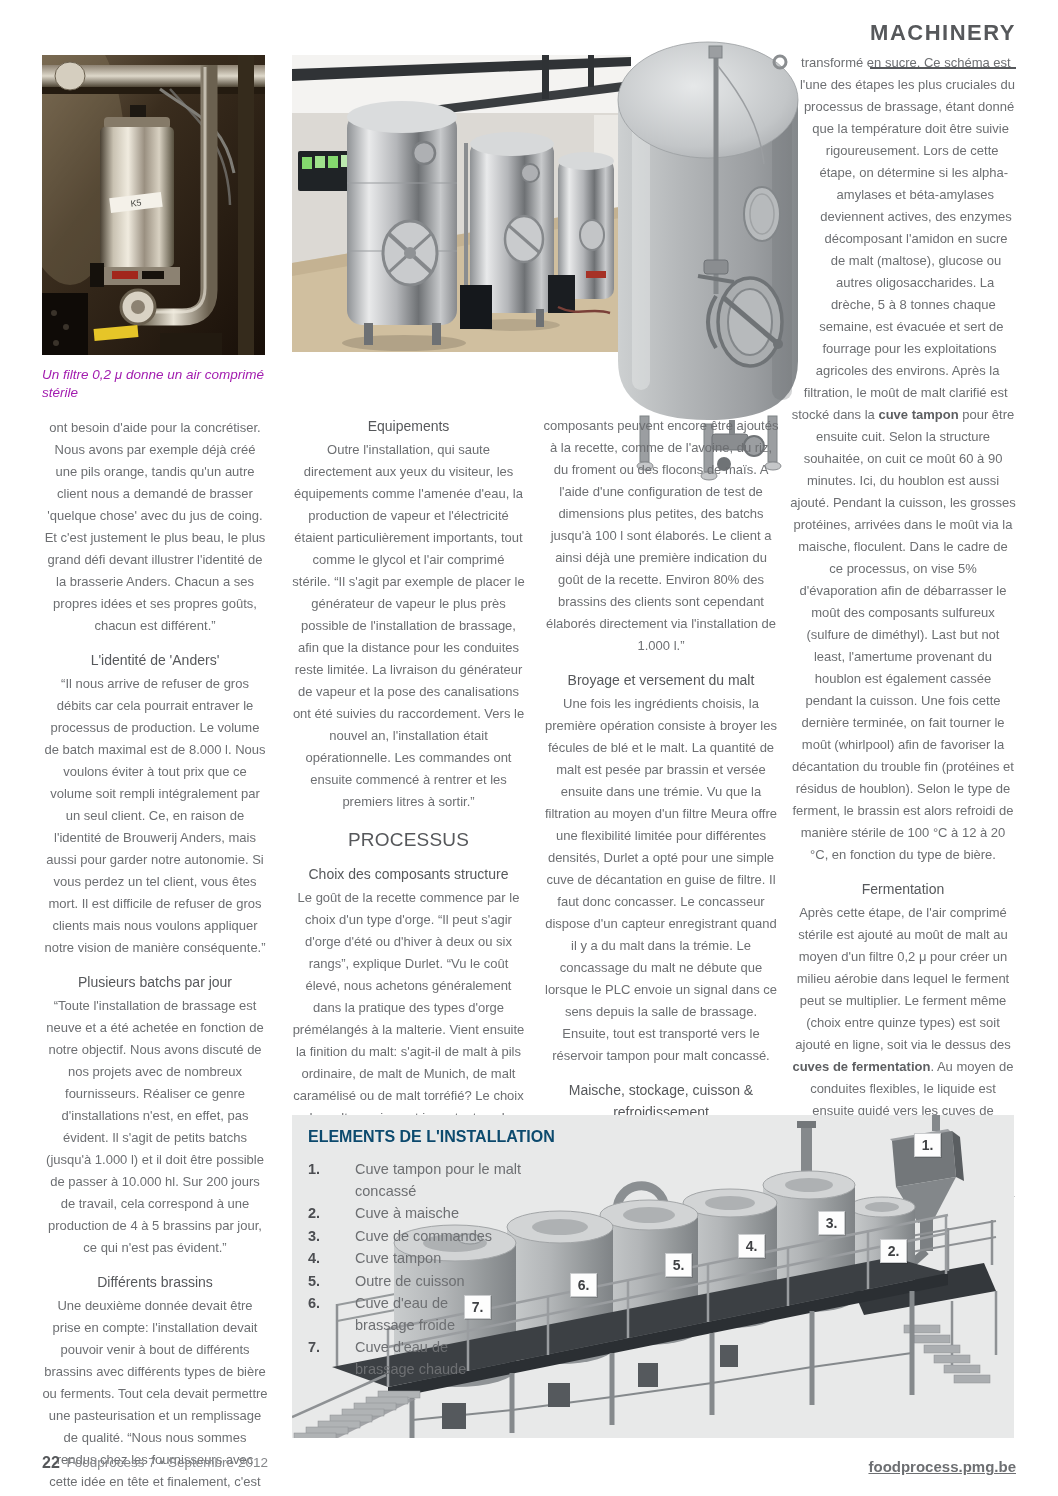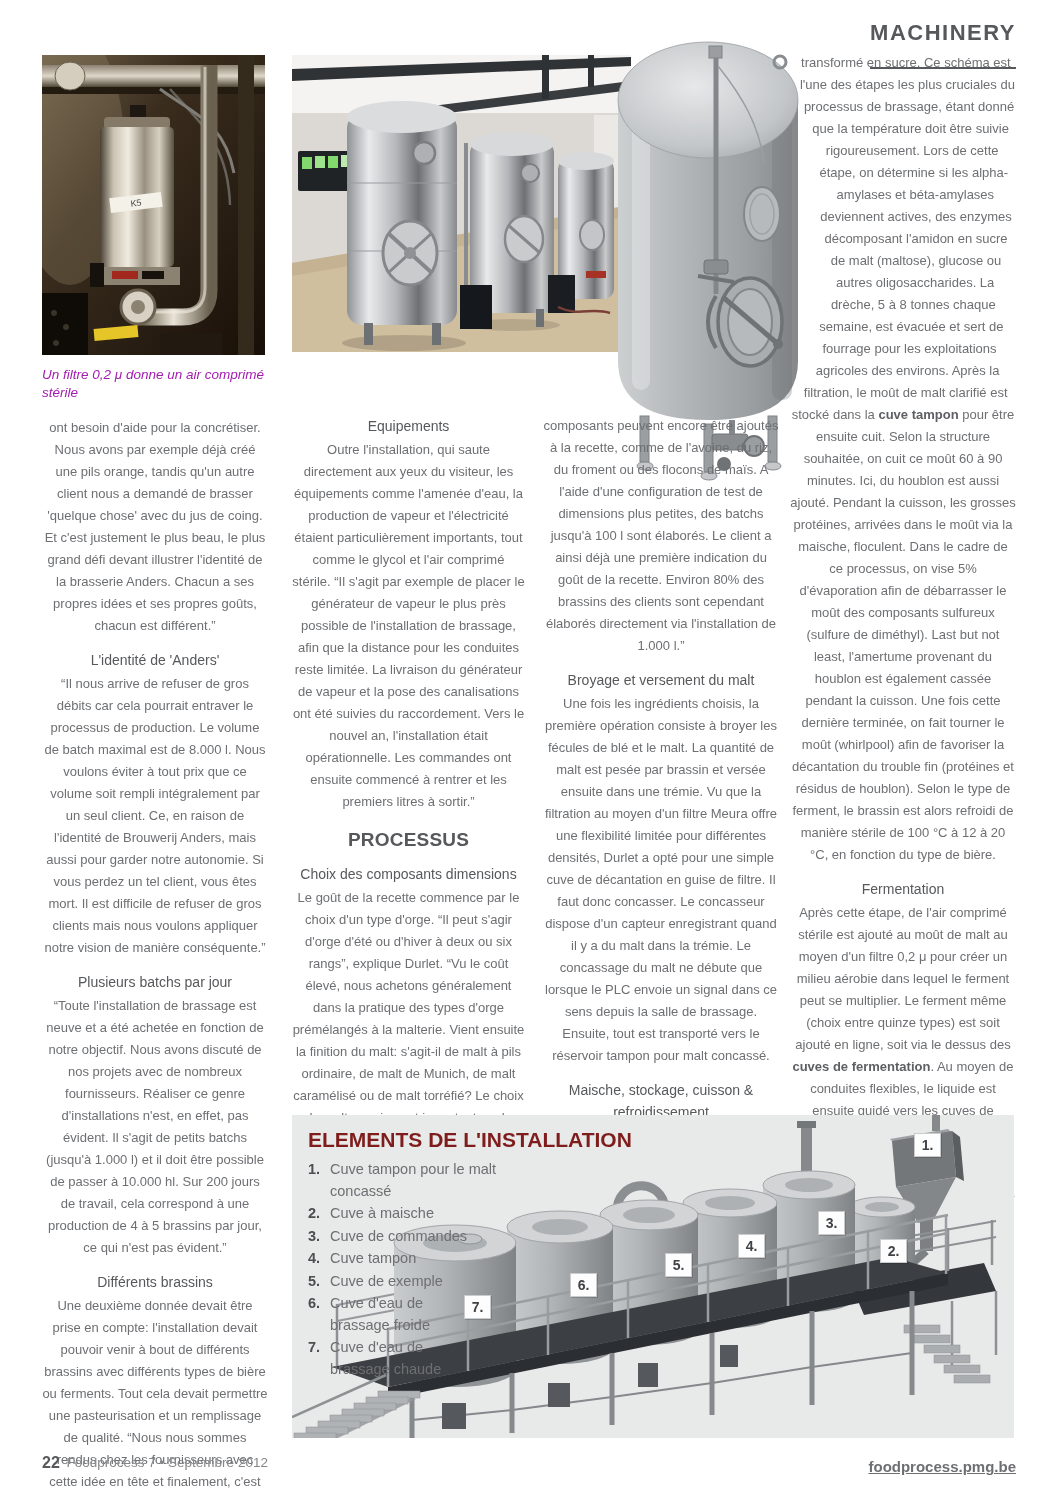--- a/index.html
+++ b/index.html
@@ -19,31 +19,31 @@
   #caption-left{left:42px;top:366px;width:226px;}
   #caption-center{left:296px;top:367px;width:360px;}
 
   .col{position:absolute;font-size:13px;line-height:22px;color:#6d6f72;text-align:center;}
   #col1{left:42px;top:417px;width:226px;}
   #col2{left:292px;top:415px;width:233px;}
   #col3{left:542px;top:415px;width:238px;}
   #col4{left:790px;top:52px;width:226px;}
   .col p{margin:0 0 9px 0;}
   .sub-head{font-weight:400;color:#56585b;font-size:14px;margin:12px 0 2px 0;}
-  .section-head{font-weight:700;color:#56585b;font-size:19px;letter-spacing:.2px;margin:16px 0 6px 0;}
+  .section-head{font-weight:400;color:#56585b;font-size:19px;letter-spacing:.2px;margin:16px 0 6px 0;}
   .inbold{font-weight:700;color:#5d5f62;}
   .col4-float{float:left;width:26px;height:340px;
               shape-outside:polygon(0 0,10% 0,100% 48%,100% 62%,14% 100%,0 100%);}
 
   .diagram-box{position:absolute;left:292px;top:1115px;width:722px;height:323px;background:#e8e9e9;}
-  .diagram-title{position:absolute;left:16px;top:13px;font-size:21px;font-weight:700;color:#7f1d1d;}
+  .diagram-title{position:absolute;left:16px;top:13px;font-size:16px;font-weight:700;color:#0c4a6e;}
   .diagram-list{position:absolute;left:16px;top:44px;width:250px;}
   .diagram-item{display:flex;font-size:14.5px;line-height:21.5px;color:#6d6f72;margin-bottom:1px;}
   .diagram-item .num{font-weight:700;color:#4c4e52;width:22px;flex:none;}
-  .diagram-item .lbl{white-space:pre-line;}
+  .diagram-item .lbl{white-space:pre-line;margin-left:25px;}
   .badge{position:absolute;width:25px;height:22px;background:#fdfdfd;border:1px solid #c9cbcd;
          box-shadow:1px 1px 0 rgba(0,0,0,.15);color:#3f4144;font-weight:700;font-size:14px;
          text-align:center;line-height:22px;}
 
   .footer-left{position:absolute;left:42px;top:1454px;color:#85878a;font-size:13.5px;}
   .footer-left .pagenum{font-weight:700;font-size:16px;color:#56585b;margin-right:3px;vertical-align:-1px;}
   .footer-right{position:absolute;right:42px;top:1458px;font-weight:700;font-size:15px;
                 color:#6d6f72;text-decoration:underline;cursor:pointer;}
 </style>
 </head>
@@ -228,21 +228,21 @@
     <div class="sub-head">Plusieurs batchs par jour</div>
     <p>“Toute l'installation de brassage est neuve et a été achetée en fonction de notre objectif. Nous avons discuté de nos projets avec de nombreux fournisseurs. Réaliser ce genre d'installations n'est, en effet, pas évident. Il s'agit de petits batchs (jusqu'à 1.000 l) et il doit être possible de passer à 10.000 hl. Sur 200 jours de travail, cela correspond à une production de 4 à 5 brassins par jour, ce qui n'est pas évident.”</p>
     <div class="sub-head">Différents brassins</div>
     <p>Une deuxième donnée devait être prise en compte: l'installation devait pouvoir venir à bout de différents brassins avec différents types de bière ou ferments. Tout cela devait permettre une pasteurisation et un remplissage de qualité. “Nous nous sommes rendus chez les fournisseurs avec cette idée en tête et finalement, c'est CoEnCo de Oostkamp qui s'est démarqué.”</p>
   </div>
 
   <div class="col" id="col2">
     <div class="sub-head" style="margin-top:0">Equipements</div>
     <p>Outre l'installation, qui saute directement aux yeux du visiteur, les équipements comme l'amenée d'eau, la production de vapeur et l'électricité étaient particulièrement importants, tout comme le glycol et l'air comprimé stérile. “Il s'agit par exemple de placer le générateur de vapeur le plus près possible de l'installation de brassage, afin que la distance pour les conduites reste limitée. La livraison du générateur de vapeur et la pose des canalisations ont été suivies du raccordement. Vers le nouvel an, l'installation était opérationnelle. Les commandes ont ensuite commencé à rentrer et les premiers litres à sortir.”</p>
     <div class="section-head">PROCESSUS</div>
-    <div class="sub-head">Choix des composants dimensions</div>
+    <div class="sub-head">Choix des composants structure</div>
     <p>Le goût de la recette commence par le choix d'un type d'orge. “Il peut s'agir d'orge d'été ou d'hiver à deux ou six rangs”, explique Durlet. “Vu le coût élevé, nous achetons généralement dans la pratique des types d'orge prémélangés à la malterie. Vient ensuite la finition du malt: s'agit-il de malt à pils ordinaire, de malt de Munich, de malt caramélisé ou de malt torréfié? Le choix du malt a un impact important sur la couleur, le parfum et le goût du résultat final. D'autres</p>
   </div>
 
   <div class="col" id="col3">
     <p>composants peuvent encore être ajoutés à la recette, comme de l'avoine, du riz, du froment ou des flocons de maïs. A l'aide d'une configuration de test de dimensions plus petites, des batchs jusqu'à 100 l sont élaborés. Le client a ainsi déjà une première indication du goût de la recette. Environ 80% des brassins des clients sont cependant élaborés directement via l'installation de 1.000 l.”</p>
     <div class="sub-head">Broyage et versement du malt</div>
     <p>Une fois les ingrédients choisis, la première opération consiste à broyer les fécules de blé et le malt. La quantité de malt est pesée par brassin et versée ensuite dans une trémie. Vu que la filtration au moyen d'un filtre Meura offre une flexibilité limitée pour différentes densités, Durlet a opté pour une simple cuve de décantation en guise de filtre. Il faut donc concasser. Le concasseur dispose d'un capteur enregistrant quand il y a du malt dans la trémie. Le concassage du malt ne débute que lorsque le PLC envoie un signal dans ce sens depuis la salle de brassage. Ensuite, tout est transporté vers le réservoir tampon pour malt concassé.</p>
     <div class="sub-head">Maische, stockage, cuisson &amp; refroidissement</div>
     <p><span>Le malt concassé arrive dans la </span><span class="inbold">cuve à maische</span><span>, où l'amidon est</span></p>
   </div>
@@ -414,21 +414,21 @@
       <div class="diagram-item">
           <span class="num">3.</span>
           <span class="lbl">Cuve de commandes</span>
         </div>
       <div class="diagram-item">
           <span class="num">4.</span>
           <span class="lbl">Cuve tampon</span>
         </div>
       <div class="diagram-item">
           <span class="num">5.</span>
-          <span class="lbl">Cuve de exemple</span>
+          <span class="lbl">Outre de cuisson</span>
         </div>
       <div class="diagram-item">
           <span class="num">6.</span>
           <span class="lbl">Cuve d'eau de
 brassage froide</span>
         </div>
       <div class="diagram-item">
           <span class="num">7.</span>
           <span class="lbl">Cuve d'eau de
 brassage chaude</span>

